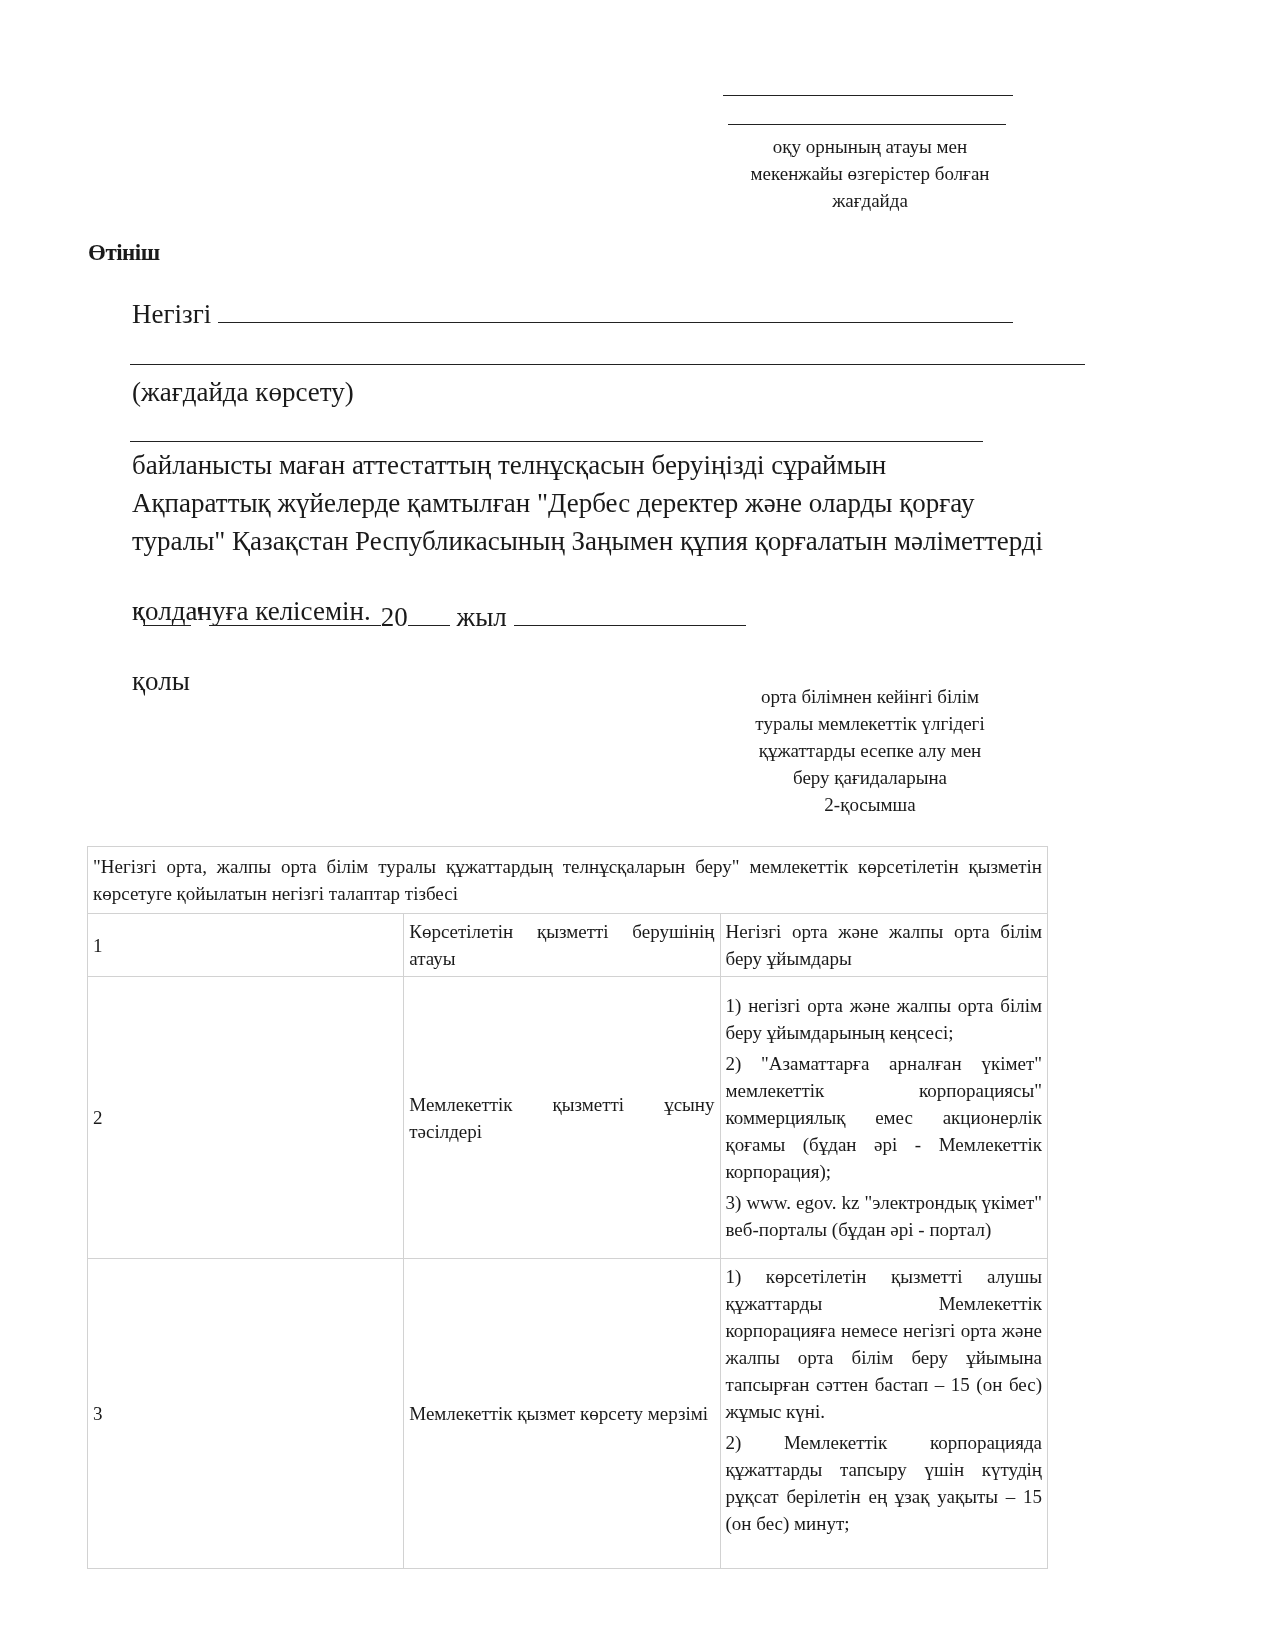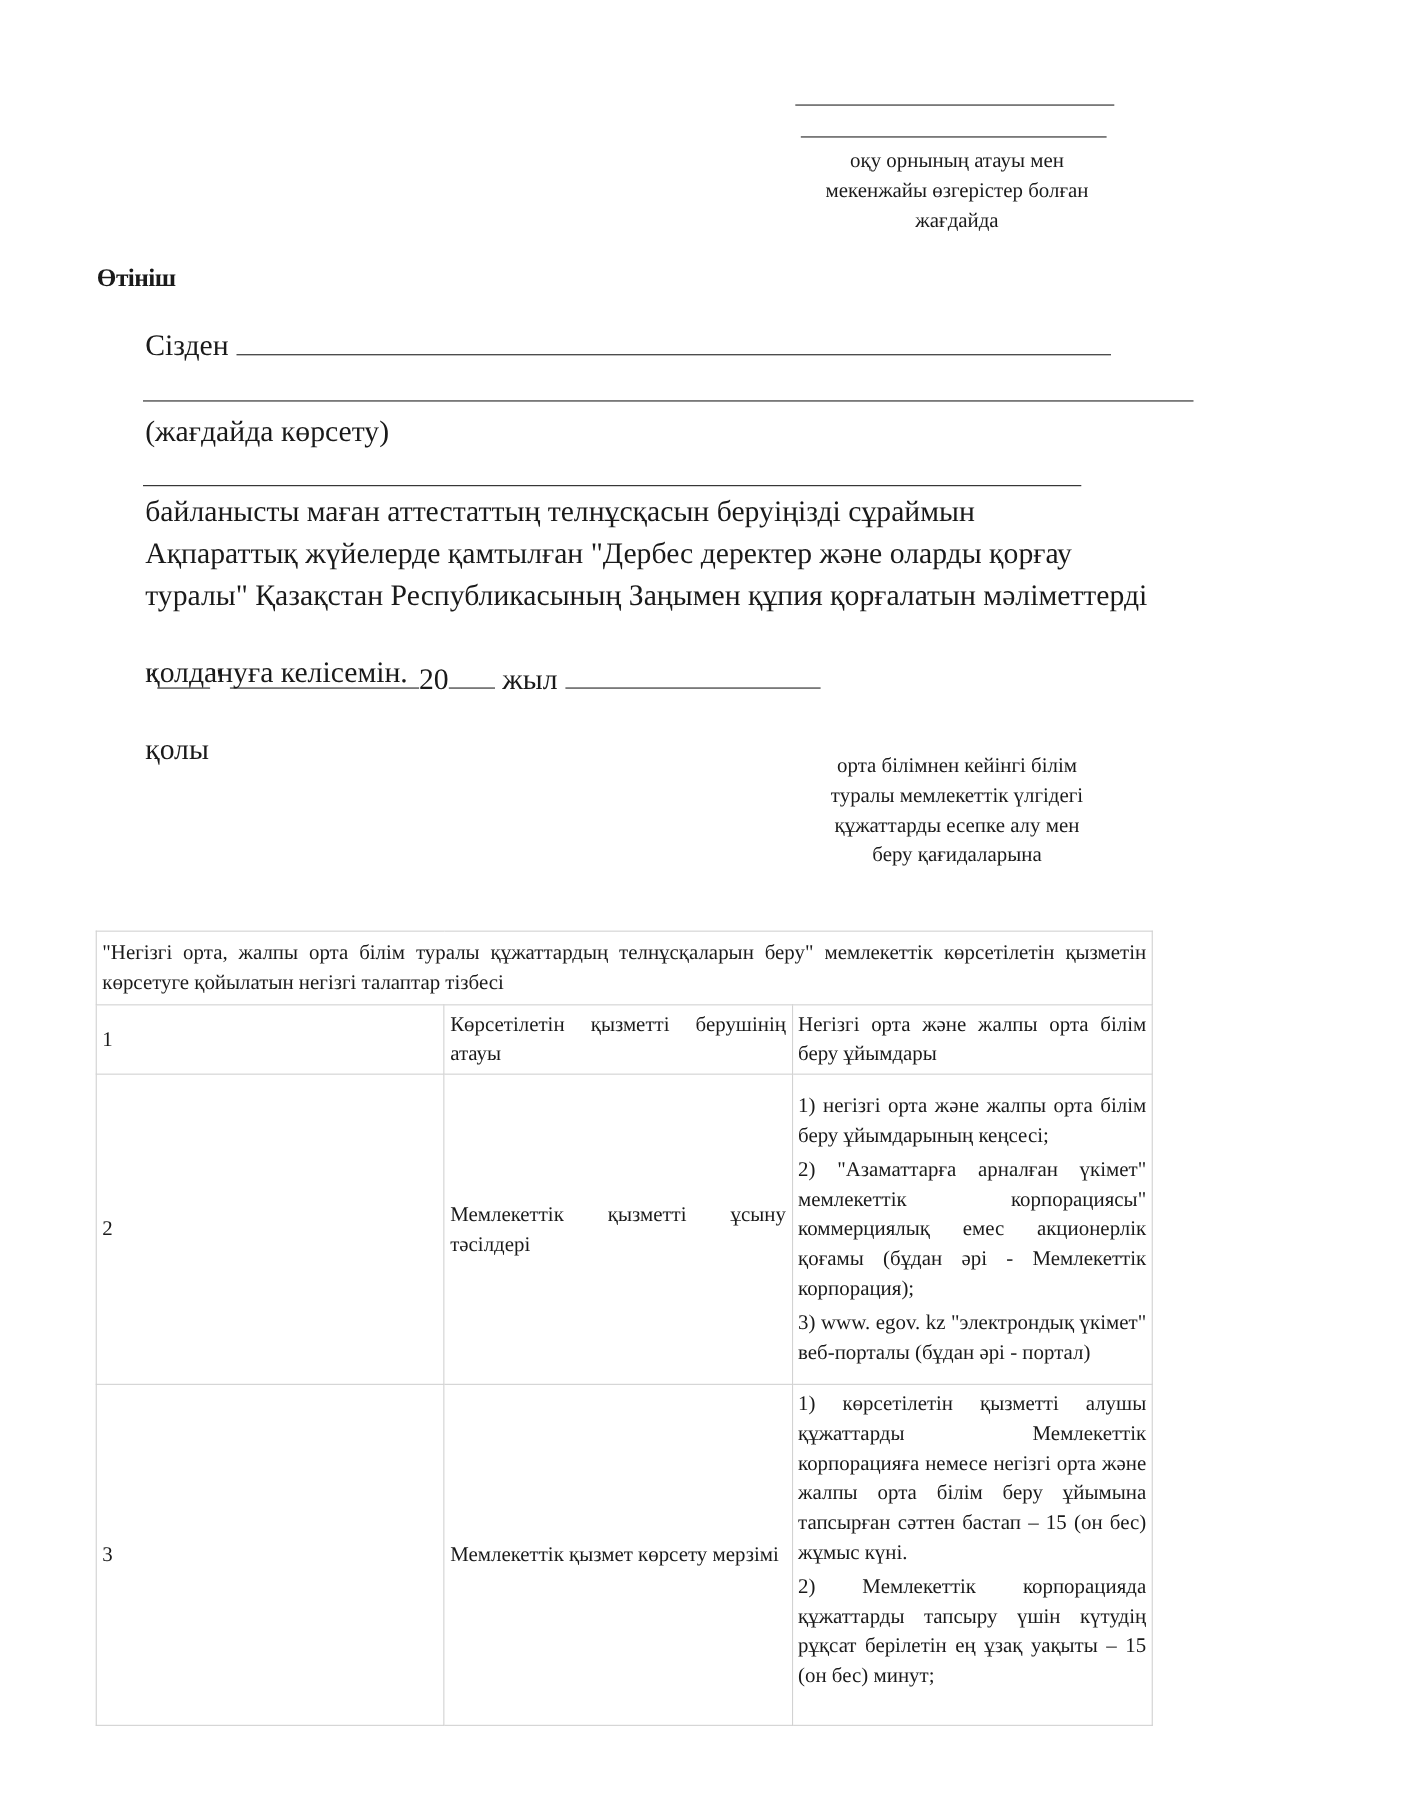--- a/index.html
+++ b/index.html
@@ -102,21 +102,21 @@
 <div class="addr-line" style="left:728px; top:124px; width:278px;"></div>
 <div class="addr-caption">
   <div>оқу орнының атауы мен</div>
   <div>мекенжайы өзгерістер болған</div>
   <div>жағдайда</div>
 </div>
 
 <div class="title">Өтініш</div>
 
 <div class="body-text" style="top:295px;">
-  <span>Сізден</span>
+  <span>Негізгі</span>
   <span class="fill-line" style="width:795px;"></span>
 </div>
 <div class="block-line" style="left:130px; top:364px; width:955px;"></div>
 
 <div class="body-text" style="top:373px;">(жағдайда көрсету)</div>
 <div class="block-line" style="left:130px; top:441px; width:853px;"></div>
 
 <div class="body-text" style="top:446px;">байланысты маған аттестаттың телнұсқасын беруіңізді сұраймын</div>
 <div class="body-text" style="top:484px;">Ақпараттық жүйелерде қамтылған "Дербес деректер және оларды қорғау</div>
 <div class="body-text" style="top:522px;">туралы" Қазақстан Республикасының Заңымен құпия қорғалатын мәліметтерді</div>
@@ -128,20 +128,21 @@
   <span>жыл</span>
   <span class="fill-line" style="width:232px;"></span>
 </div>
 <div class="body-text" style="top:636px;margin-top:26px;">қолы</div>
 
 <div class="annex">
   <div>орта білімнен кейінгі білім</div>
   <div>туралы мемлекеттік үлгідегі</div>
   <div>құжаттарды есепке алу мен</div>
   <div>беру қағидаларына</div>
+  <div>2-қосымша</div>
 </div>
 
 <table class="req-table">
   <colgroup>
     <col class="col1">
       <col class="col2">
       <col class="col3">
   </colgroup>
   <tbody>
       <tr>

